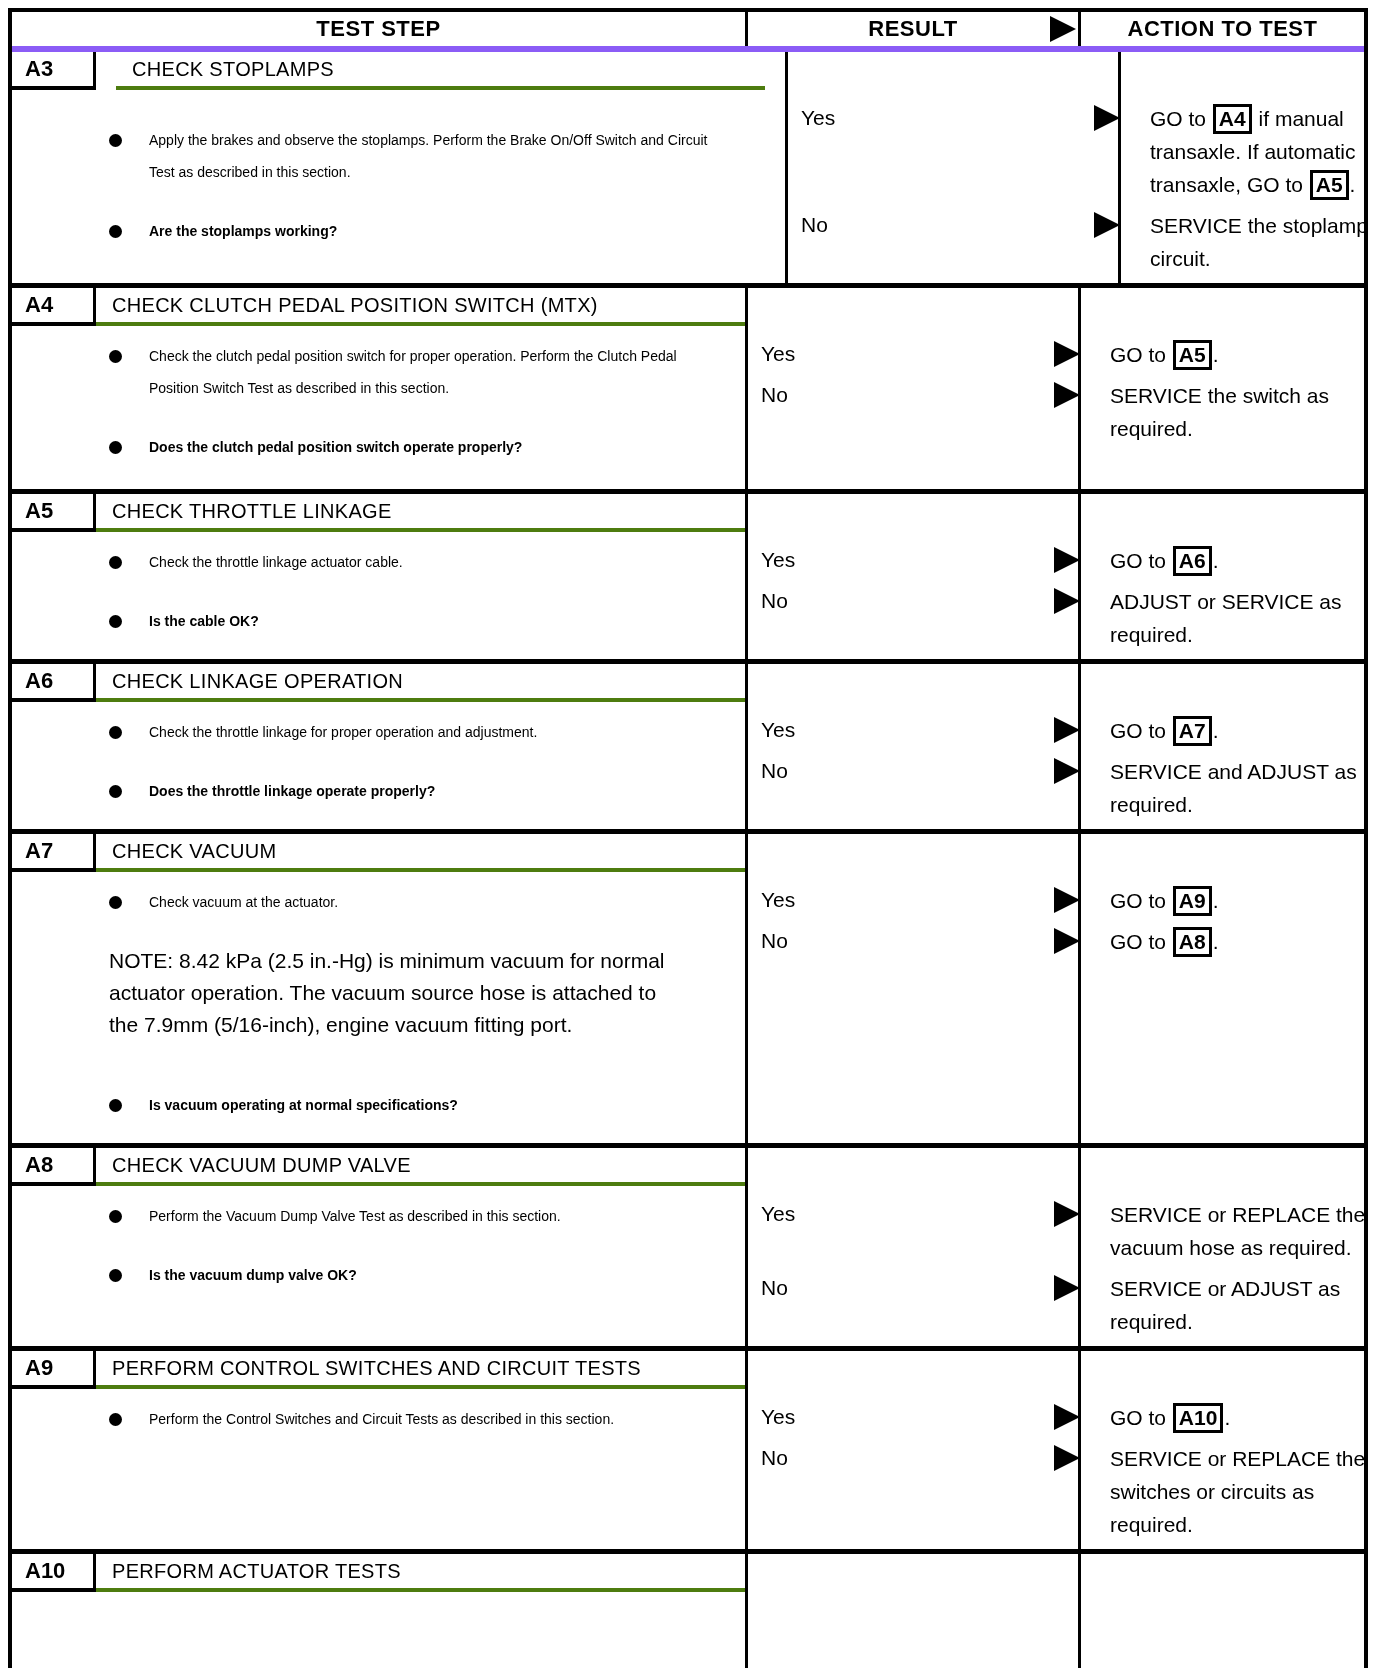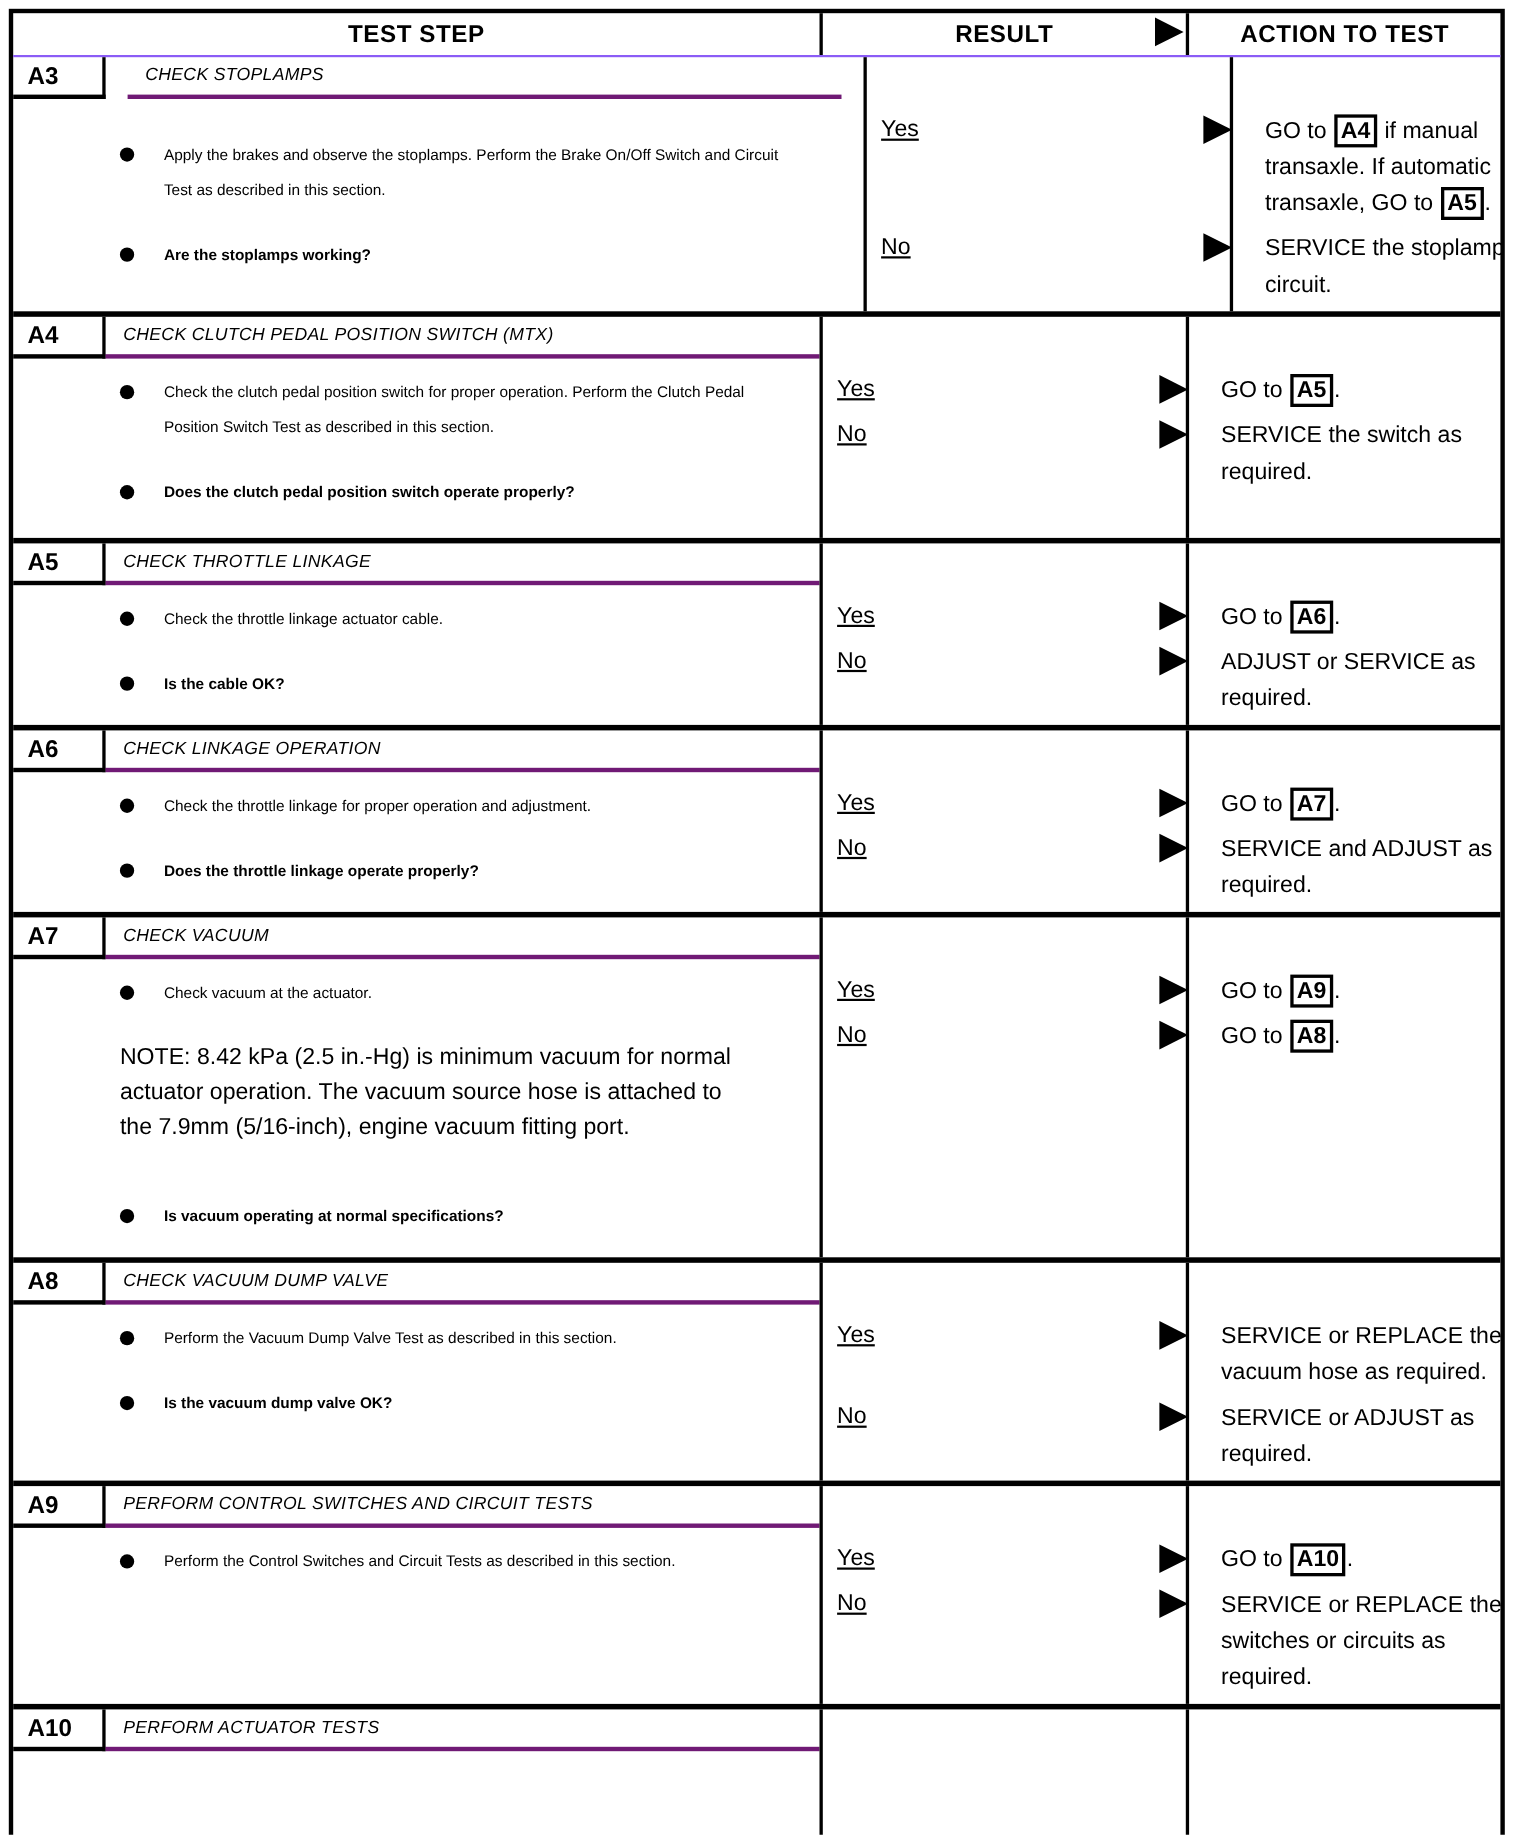--- a/index.html
+++ b/index.html
@@ -14,21 +14,21 @@
   .table {
     border:4px solid #000;
     width:1360px;
     background:#fff;
   }
   
   .header-row {
     display:grid;
     grid-template-columns:733px 333px 1fr;
     height:40px;
-    border-bottom:2px solid #8b5cf6;
+    border-bottom:6px solid #8b5cf6;
   }
   .header-cell {
     display:flex; align-items:center; justify-content:center;
     font-weight:bold; font-size:22px; letter-spacing:0.5px;
   }
   .header-cell.result { border-left:3px solid #000; position:relative; }
   .header-cell.action { border-left:3px solid #000; }
   .hdr-arrow {
     position:absolute; right:2px; top:4px;
     width:0; height:0;
@@ -56,26 +56,25 @@
   .cell-id {
     grid-row:1; grid-column:1;
     border-right:3px solid #000;
     border-bottom:4px solid #000;
     font-weight:bold; font-size:22px;
     display:flex; align-items:center;
     padding-left:13px;
   }
   .cell-title {
     grid-row:1; grid-column:2;
-    border-bottom:4px solid #701a75;
-    font-size:16px;
+    border-bottom:4px solid #4d7c0f;
+    font-size:20px;
     display:flex; align-items:center;
     padding-left:16px;
     letter-spacing:0.3px;
-    font-style:italic;
   }
   .body-cell {
     grid-row:2; grid-column:1 / 3;
     padding:14px 20px 14px 0;
   }
   .bullet {
     display:flex;
     margin:0 0 27px 0;
     font-size:14px; line-height:32px;
   }
@@ -102,21 +101,20 @@
   .right-cell::before {
     content:""; position:absolute;
     left:330px; top:0; bottom:0; width:3px;
     background:#000;
   }
   .pair { display:flex; align-items:flex-start; margin-bottom:8px; }
   .result-seg {
     width:333px; flex:none;
     display:flex; align-items:flex-start; justify-content:space-between;
     padding-left:13px;
-    text-decoration:underline;
   }
   .result-label { font-size:21px; line-height:32px; }
   .res-arrow {
     width:0; height:0; flex:none;
     margin-top:3px; margin-right:1px;
     border-top:13px solid transparent;
     border-bottom:13px solid transparent;
     border-left:26px solid #000;
   }
   .action-seg {

